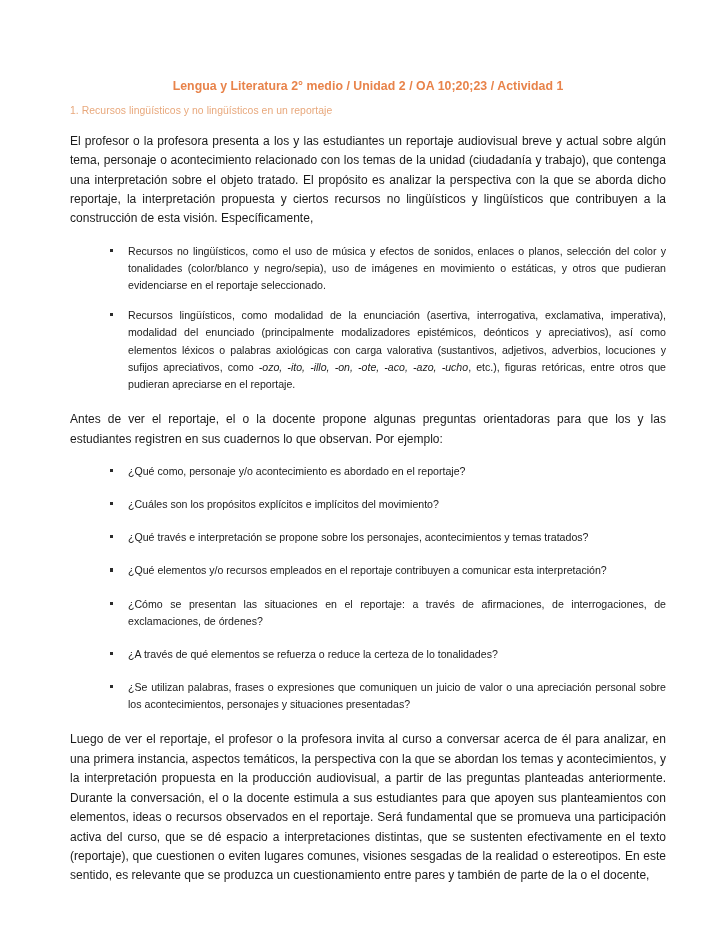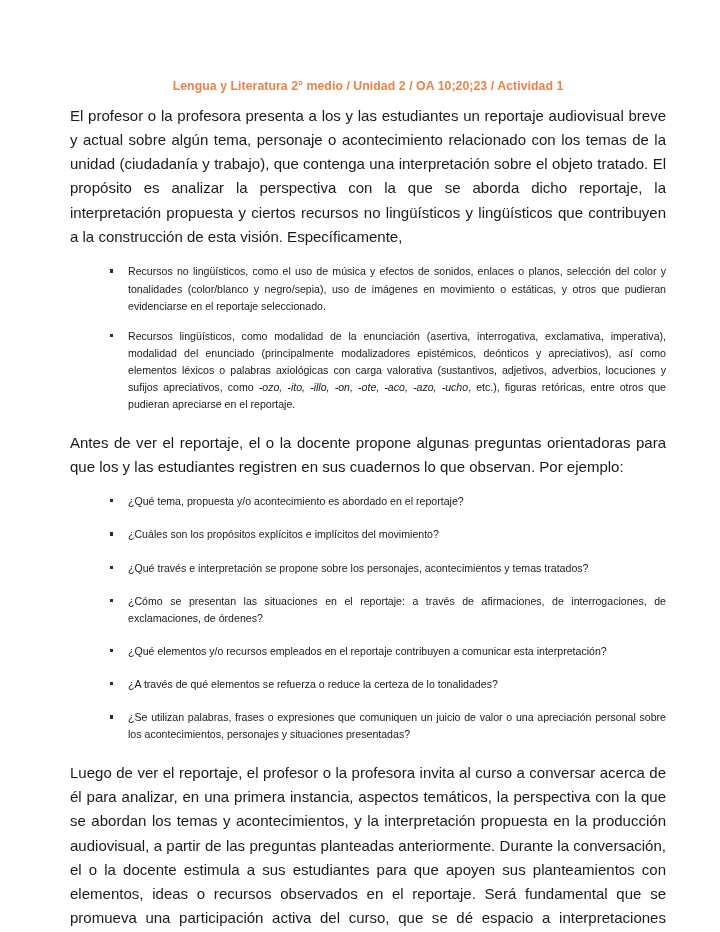--- a/index.html
+++ b/index.html
@@ -36,21 +36,21 @@
   }
   .section-heading {
     color: #e8a87c;
     font-size: 10.4px;
     font-weight: normal;
     margin: 0 0 14px 0;
     line-height: 1.35;
     letter-spacing: 0.05px;
   }
   p.body-text {
-    font-size: 15px;
+    font-size: 12px;
     line-height: 1.62;
     text-align: justify;
     margin: 0 0 14px 0;
     color: #1a1a1a;
     letter-spacing: 0.01px;
   }
   ul.bullets {
     list-style: none;
     margin: 0 0 14px 0;
     padding: 0;
@@ -84,38 +84,39 @@
   }
   .spacer-sm { height: 3px; }
 </style>
 </head>
 <body>
 
 <div class="page">
 
   <div class="doc-title">Lengua y Literatura 2° medio / Unidad 2 / OA 10;20;23 / Actividad 1</div>
 
+  <div class="section-heading">1. Recursos lingüísticos y no lingüísticos en un reportaje</div>
 
   <p class="body-text">El profesor o la profesora presenta a los y las estudiantes un reportaje audiovisual breve y actual sobre algún tema, personaje o acontecimiento relacionado con los temas de la unidad (ciudadanía y trabajo), que contenga una interpretación sobre el objeto tratado. El propósito es analizar la perspectiva con la que se aborda dicho reportaje, la interpretación propuesta y ciertos recursos no lingüísticos y lingüísticos que contribuyen a la construcción de esta visión. Específicamente,</p>
 
   <ul class="bullets">
     <li>Recursos no lingüísticos, como el uso de música y efectos de sonidos, enlaces o planos, selección del color y tonalidades (color/blanco y negro/sepia), uso de imágenes en movimiento o estáticas, y otros que pudieran evidenciarse en el reportaje seleccionado.</li>
     <li><span>Recursos lingüísticos, como modalidad de la enunciación (asertiva, interrogativa, exclamativa, imperativa), modalidad del enunciado (principalmente modalizadores epistémicos, deónticos y apreciativos), así como elementos léxicos o palabras axiológicas con carga valorativa (sustantivos, adjetivos, adverbios, locuciones y sufijos apreciativos, como </span><em class="sfx">-ozo, -ito, -illo, -on, -ote, -aco, -azo, -ucho</em><span>, etc.), figuras retóricas, entre otros que pudieran apreciarse en el reportaje.</span></li>
   </ul>
 
   <div class="spacer-sm"></div>
 
   <p class="body-text">Antes de ver el reportaje, el o la docente propone algunas preguntas orientadoras para que los y las estudiantes registren en sus cuadernos lo que observan. Por ejemplo:</p>
 
   <ul class="bullets questions">
-    <li>¿Qué tema, propuesta y/o acontecimiento es abordado en el reportaje?</li>
+    <li>¿Qué como, personaje y/o acontecimiento es abordado en el reportaje?</li>
     <li>¿Cuáles son los propósitos explícitos e implícitos del movimiento?</li>
     <li>¿Qué través e interpretación se propone sobre los personajes, acontecimientos y temas tratados?</li>
+    <li>¿Qué elementos y/o recursos empleados en el reportaje contribuyen a comunicar esta interpretación?</li>
     <li>¿Cómo se presentan las situaciones en el reportaje: a través de afirmaciones, de interrogaciones, de exclamaciones, de órdenes?</li>
-    <li>¿Qué elementos y/o recursos empleados en el reportaje contribuyen a comunicar esta interpretación?</li>
     <li>¿A través de qué elementos se refuerza o reduce la certeza de lo tonalidades?</li>
     <li>¿Se utilizan palabras, frases o expresiones que comuniquen un juicio de valor o una apreciación personal sobre los acontecimientos, personajes y situaciones presentadas?</li>
   </ul>
 
   <div class="spacer-sm"></div>
 
   <p class="body-text">Luego de ver el reportaje, el profesor o la profesora invita al curso a conversar acerca de él para analizar, en una primera instancia, aspectos temáticos, la perspectiva con la que se abordan los temas y acontecimientos, y la interpretación propuesta en la producción audiovisual, a partir de las preguntas planteadas anteriormente. Durante la conversación, el o la docente estimula a sus estudiantes para que apoyen sus planteamientos con elementos, ideas o recursos observados en el reportaje. Será fundamental que se promueva una participación activa del curso, que se dé espacio a interpretaciones distintas, que se sustenten efectivamente en el texto (reportaje), que cuestionen o eviten lugares comunes, visiones sesgadas de la realidad o estereotipos. En este sentido, es relevante que se produzca un cuestionamiento entre pares y también de parte de la o el docente,</p>
 
 </div>
 

